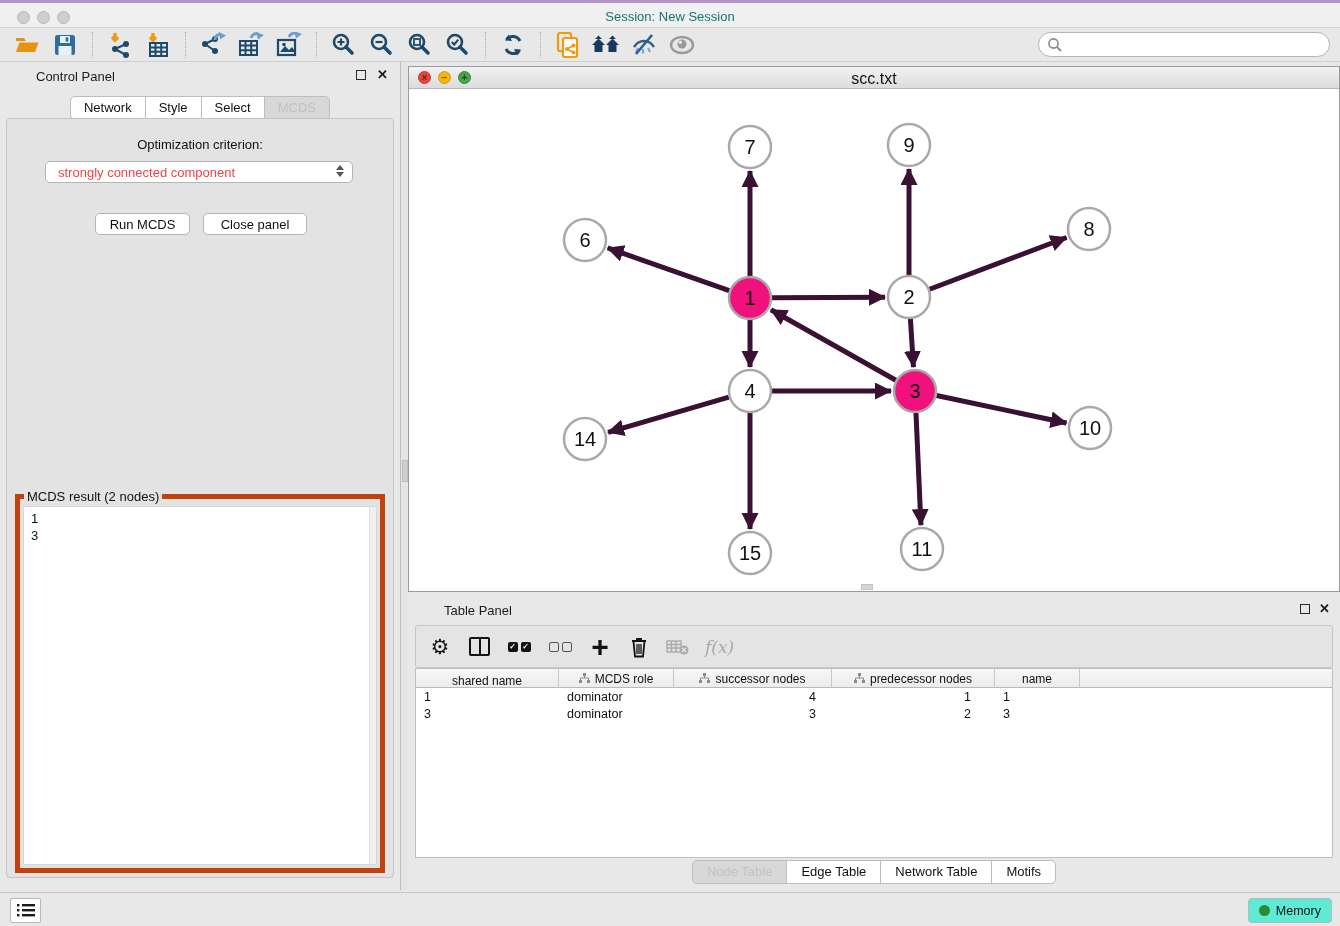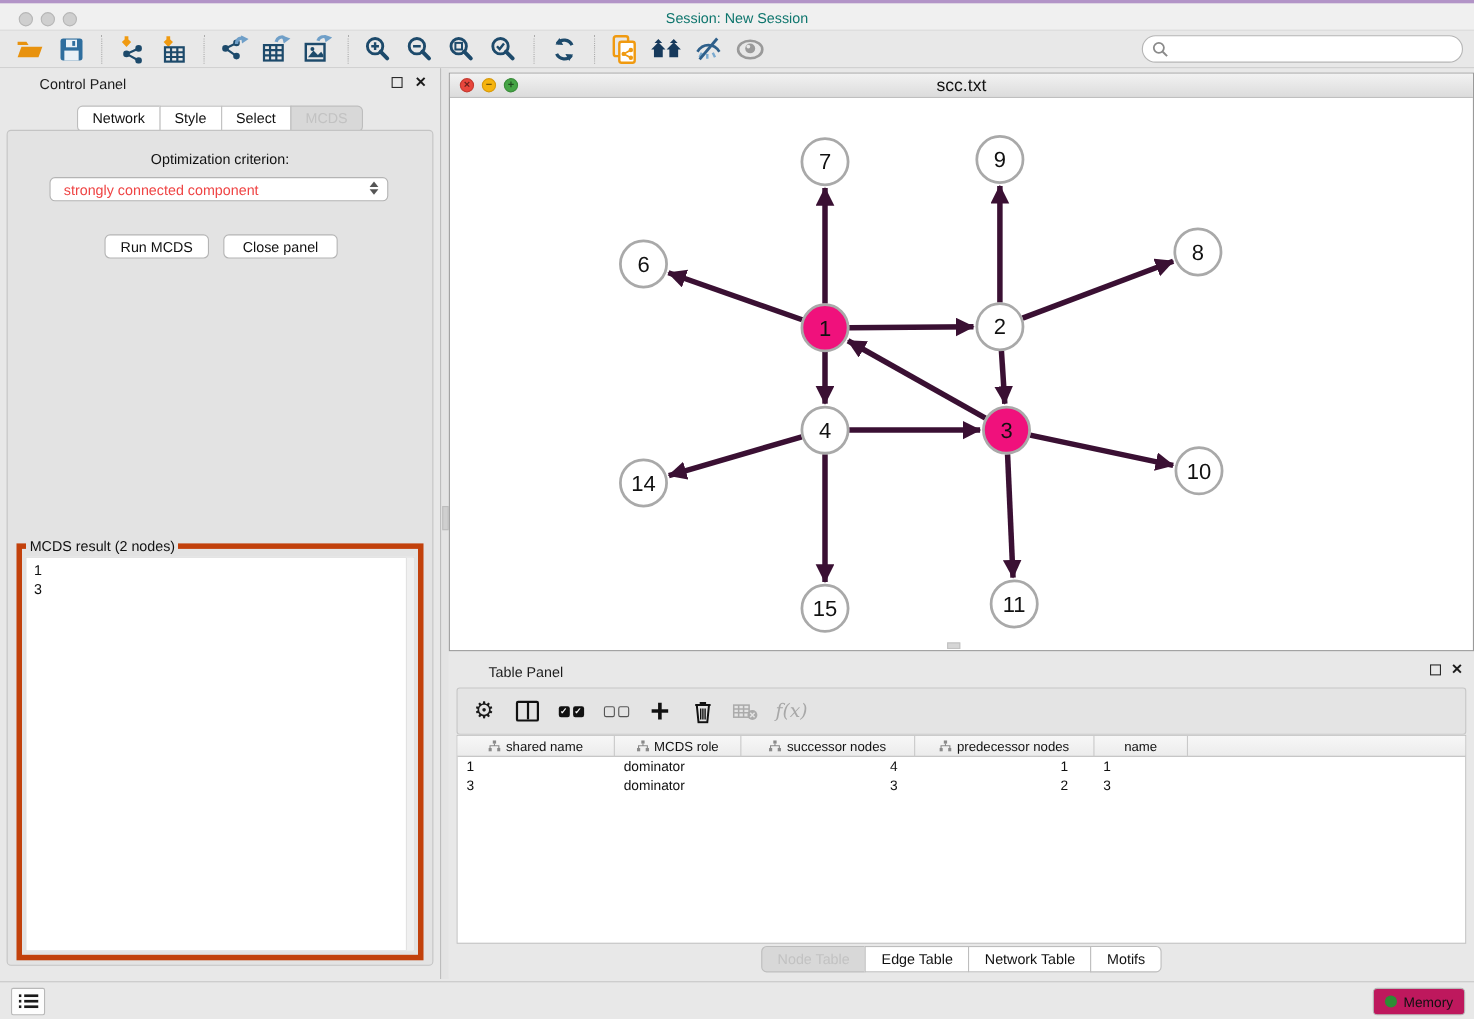--- a/index.html
+++ b/index.html
@@ -88,31 +88,31 @@
   .plus-ch { font-size:30px; font-weight:bold; color:#111; line-height:22px; }
   .fx { font-family:"DejaVu Serif", serif; font-style:italic; font-size:17px; color:#a8a8a8; }
 
   #tp-table { position:absolute; left:7px; right:7px; top:72px; bottom:30px; background:#fff; border:1px solid #c0c0c0; }
   #tp-header { display:flex; height:19px; border-bottom:1px solid #b9b9b9; background:linear-gradient(#f7f7f7,#ececec); }
   .th { display:flex; align-items:center; justify-content:center; gap:5px; font-size:12px; color:#111;
     border-right:1px solid #c9c9c9; height:19px; }
   .trow { display:flex; height:16px; font-size:12.5px; color:#111; margin-top:1.5px; }
   .td { padding:0 8px; overflow:hidden; white-space:nowrap; }
   .td.r { text-align:right; }
-  .c0 { width:143px; } .c1 { width:115px; } .c2 { width:158px; } .c3 { width:163px; } .c4 { width:85px; }
+  .c0 { width:143px;flex-direction:column; } .c1 { width:115px; } .c2 { width:158px; } .c3 { width:163px; } .c4 { width:85px; }
   .c2.td { padding-right:16px; } .c3.td { padding-right:24px; }
 
   #tp-tabs { position:absolute; left:0; bottom:4px; width:100%; text-align:center; }
   #tp-tabs .tab { font-size:13px; padding:3px 14px 4px 14px; }
 
   
   #statusbar { position:absolute; left:0; top:892px; width:1340px; height:34px; background:#e8e8e8; border-top:1px solid #c6c6c6; }
   #list-btn { position:absolute; left:10px; top:5px; width:31px; height:25px; background:#fdfdfd; border:1px solid #b8b8b8; border-radius:2px;
     display:flex; align-items:center; justify-content:center; }
-  #memory-btn { position:absolute; right:8px; top:5px; height:25px; background:#be185d; border:1px solid #b8b8b8; border-radius:4px;
+  #memory-btn { position:absolute; right:8px; top:5px; height:25px; background:#5eead4; border:1px solid #b8b8b8; border-radius:4px;
     display:flex; align-items:center; padding:0 10px; gap:6px; font-size:12.5px; color:#111; }
   #memory-dot { width:11px; height:11px; border-radius:50%; background:#2c8c35; }
 </style>
 </head>
 <body>
 
 <div id="titlebar">
   <span class="tl-dot" style="left:17px"></span>
   <span class="tl-dot" style="left:37px"></span>
   <span class="tl-dot" style="left:57px"></span>

